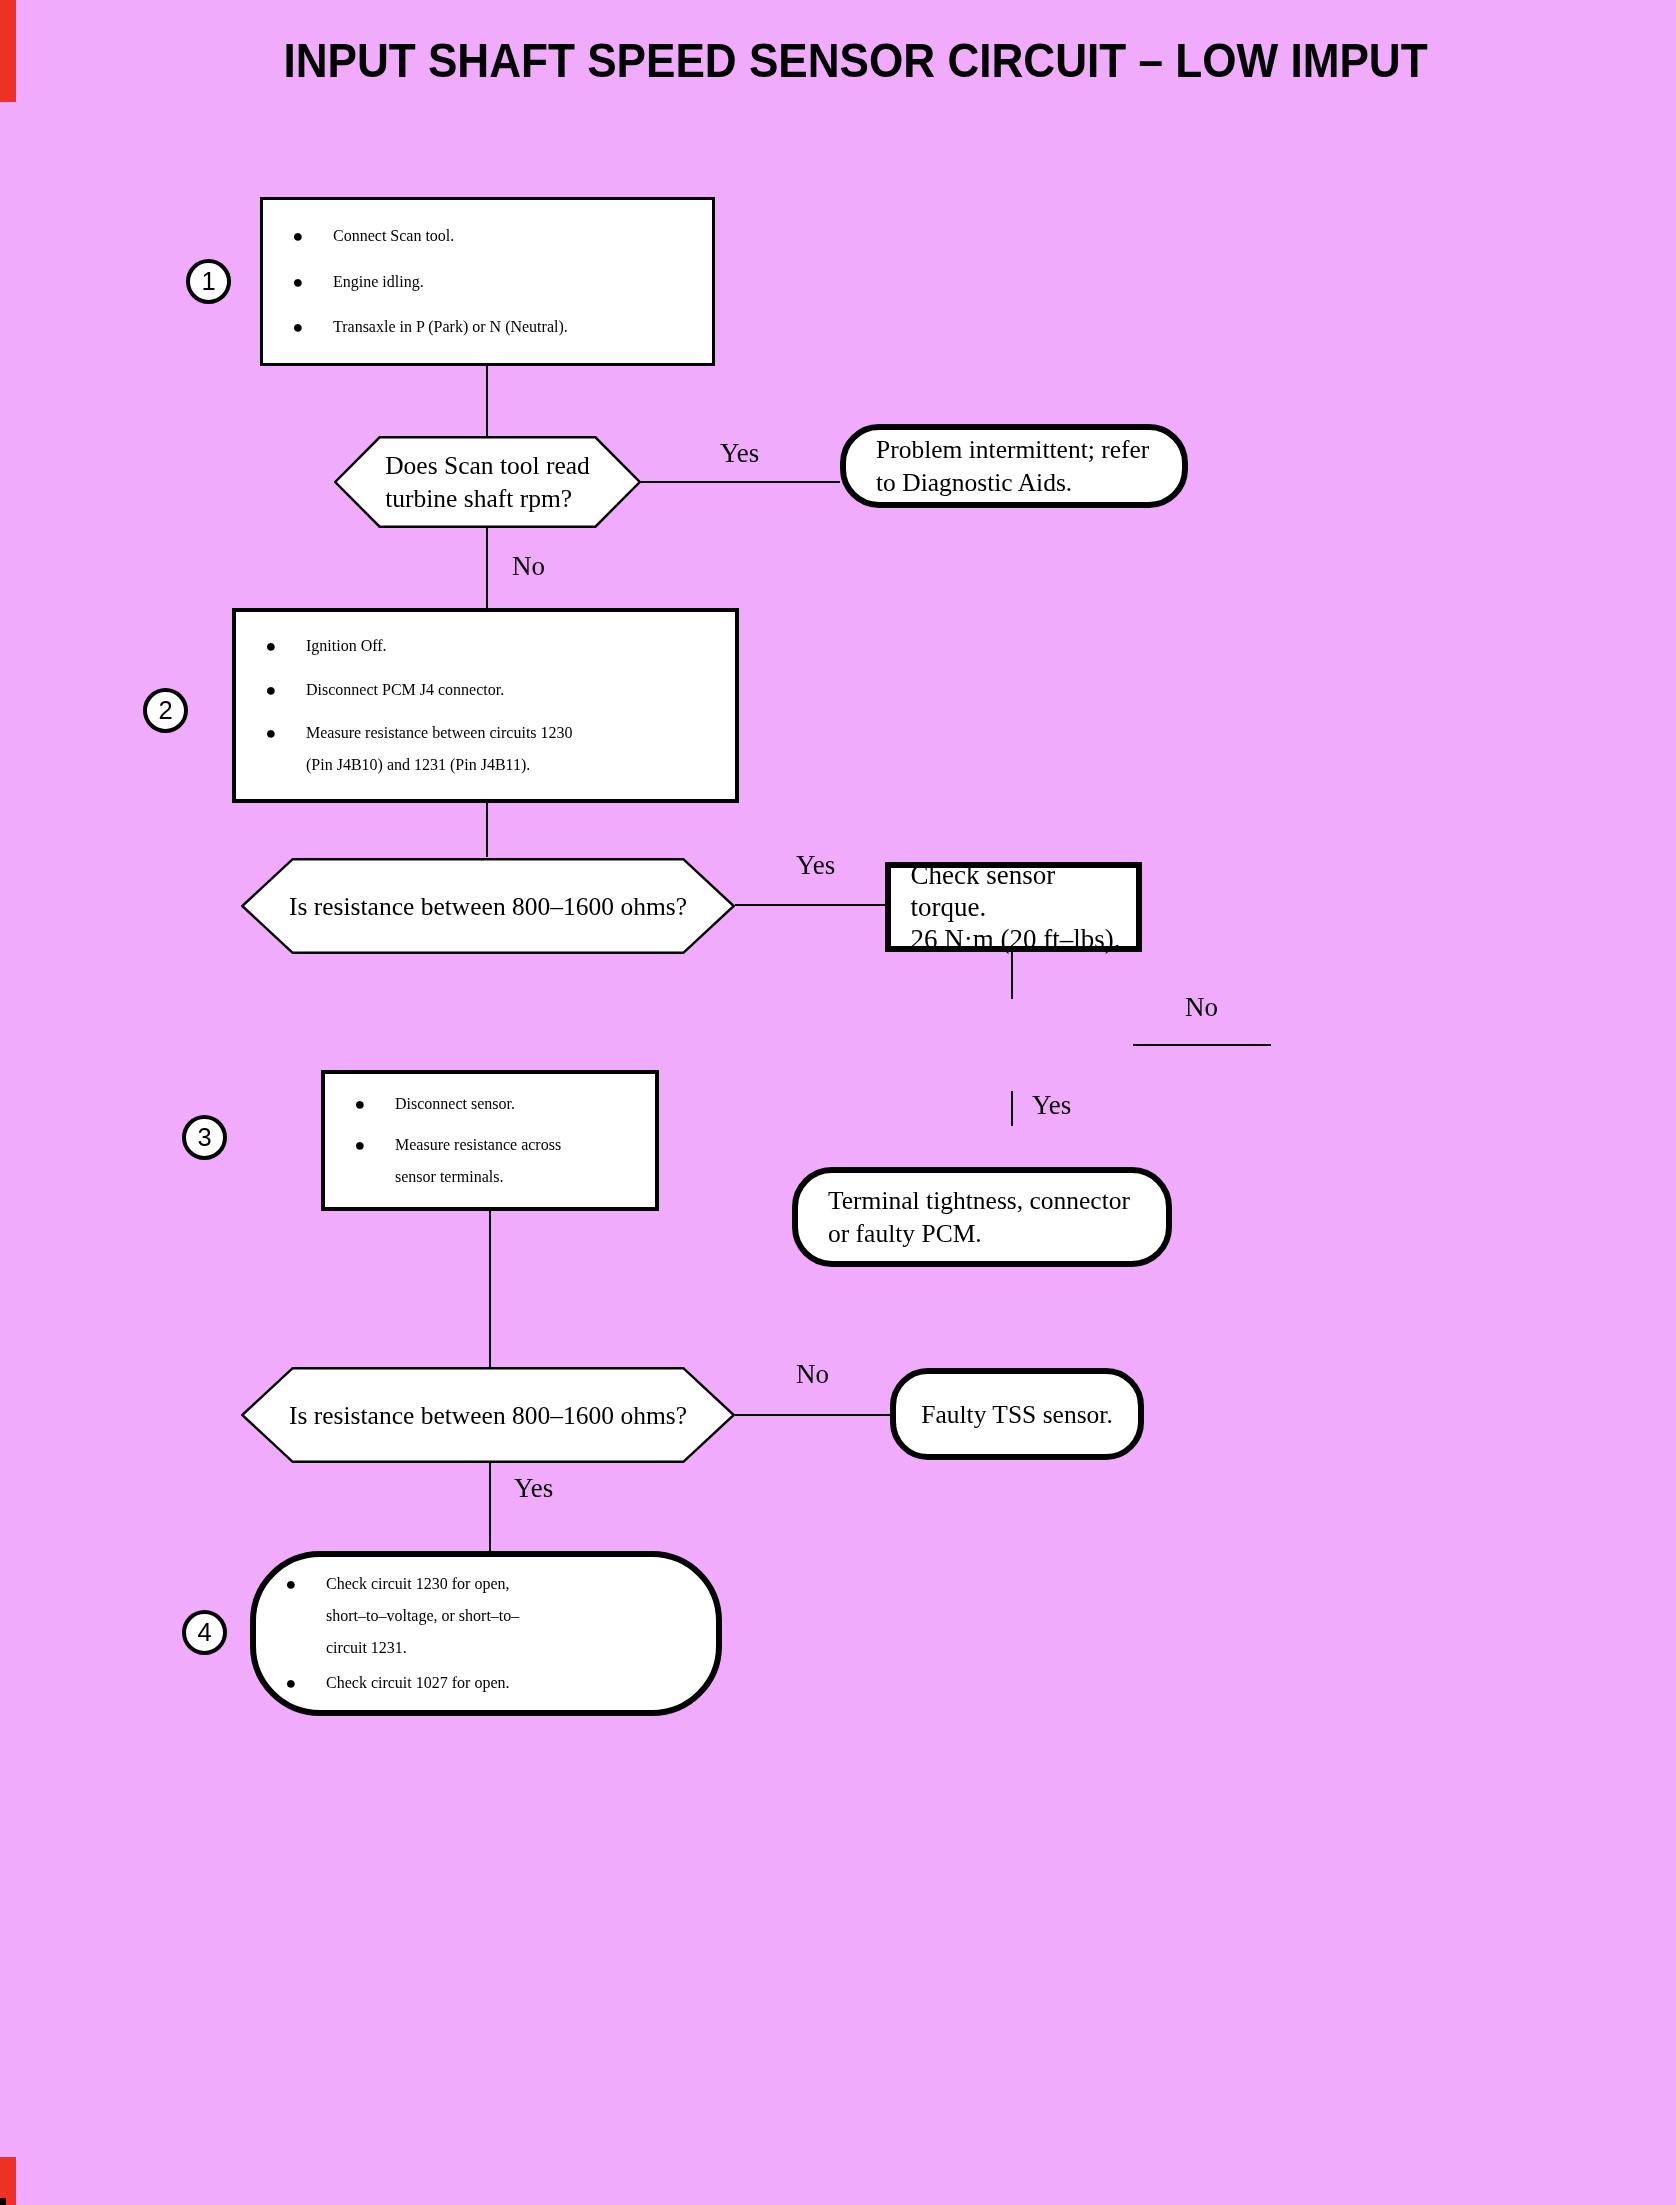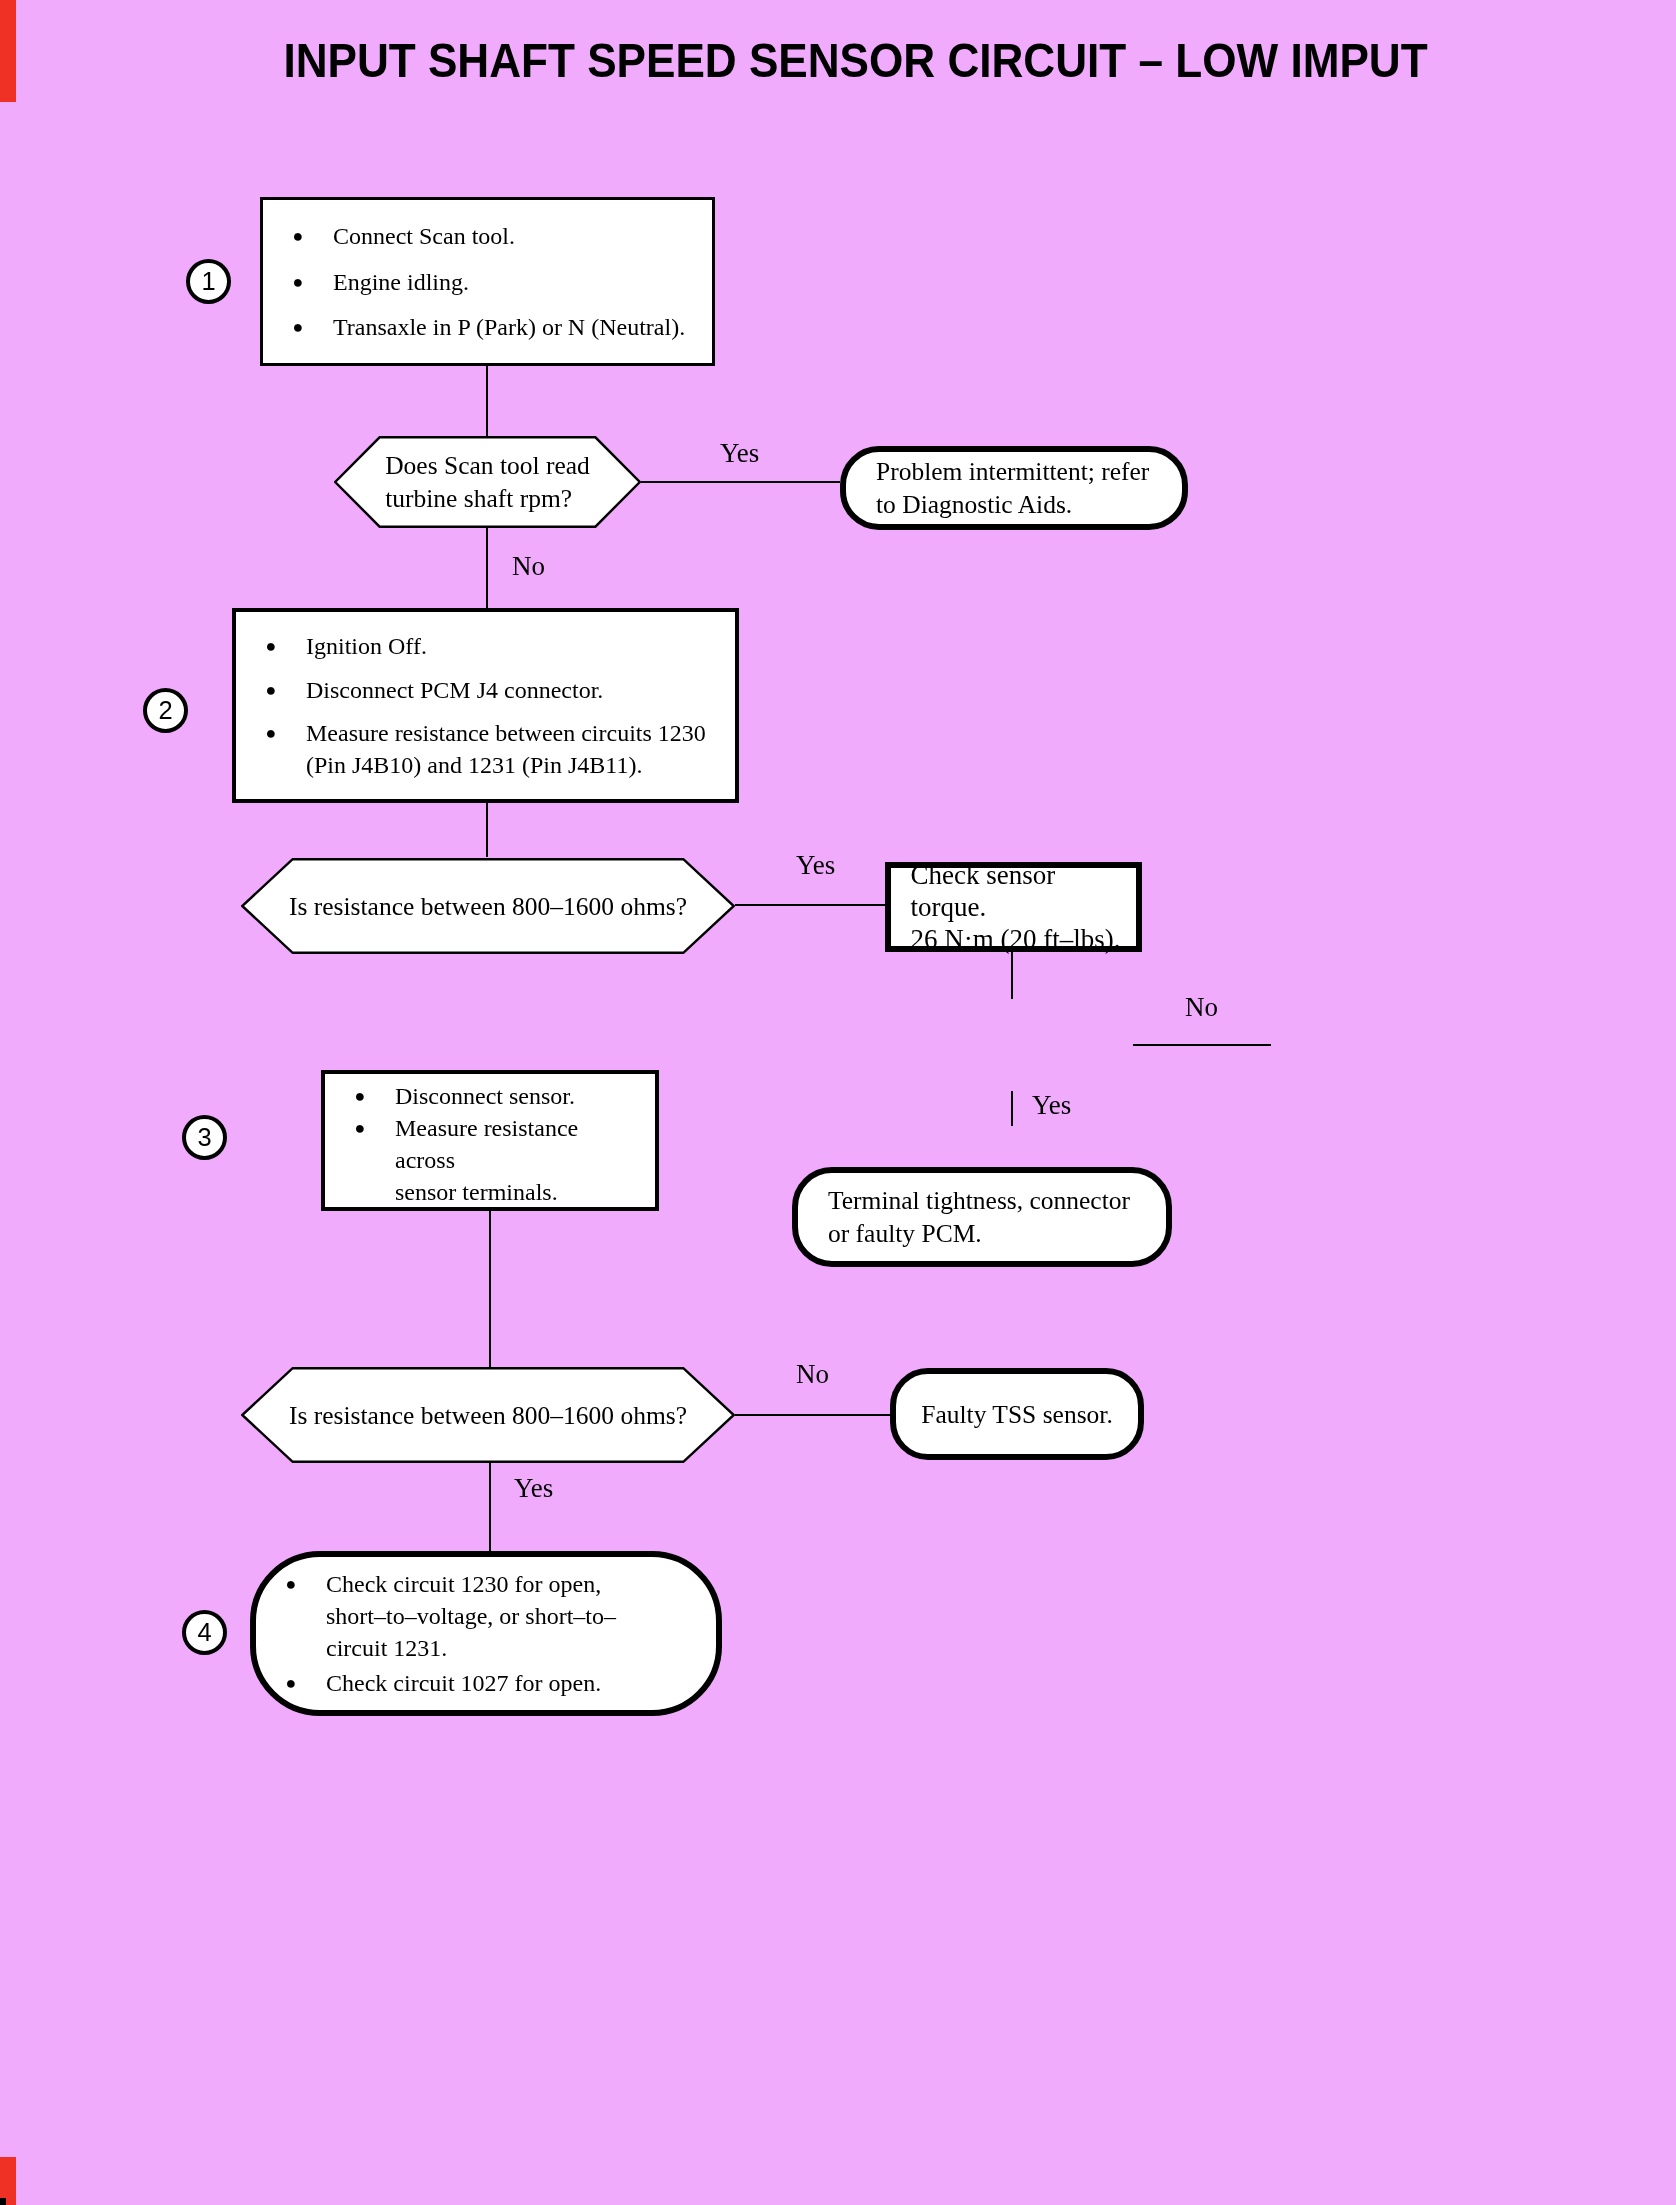--- a/index.html
+++ b/index.html
@@ -33,21 +33,21 @@
     display:flex;flex-direction:column;justify-content:space-evenly;
     padding:6px 12px 6px 0;
   }
   .procbox.b7{border-width:4.3px;}
   .brow{display:flex;align-items:flex-start;}
   .bdot{
     flex:0 0 auto;width:70px;text-align:center;
     font-size:18px;line-height:32px;
   }
   .btext{
-    font-size:24px;line-height:32px;white-space:pre-line;
+    font-size:16px;line-height:32px;white-space:pre-line;
   }
   .stepcircle{
     position:absolute;width:45px;height:45px;border:4.3px solid #000;border-radius:50%;
     box-sizing:border-box;background:#fff;
     display:flex;align-items:center;justify-content:center;
     font-family:"Liberation Sans", sans-serif;font-size:25.5px;
   }
   .hex{position:absolute;}
   .hex svg{position:absolute;left:0;top:0;display:block;}
   .hextext{
@@ -110,21 +110,21 @@
     <svg width="307" height="92" viewBox="0 0 505 151">
       <polygon points="75,2 430,2 503,75.5 430,149 75,149 2,75.5" fill="#ffffff" stroke="#000000" stroke-width="4"></polygon>
     </svg>
     <div class="hextext">Does Scan tool read
 turbine shaft rpm?</div>
   </div>
 
   <div class="branchlabel" style="left:720px;top:439px;">Yes</div>
   <div class="hline" style="left:641px;top:481px;width:199px;"></div>
 
-  <div class="terminal" style="left:840px;top:446px;width:348px;height:84px;">
+  <div class="terminal" style="left:840px;top:424px;width:348px;height:84px;">
     <span>Problem intermittent; refer
 to Diagnostic Aids.</span>
   </div>
 
   <div class="branchlabel" style="left:512px;top:552px;">No</div>
   <div class="vline" style="left:486px;top:528px;height:80px;"></div>
 
   <div class="stepcircle" style="left:143px;top:688px;">
     <span>2</span>
   </div>

